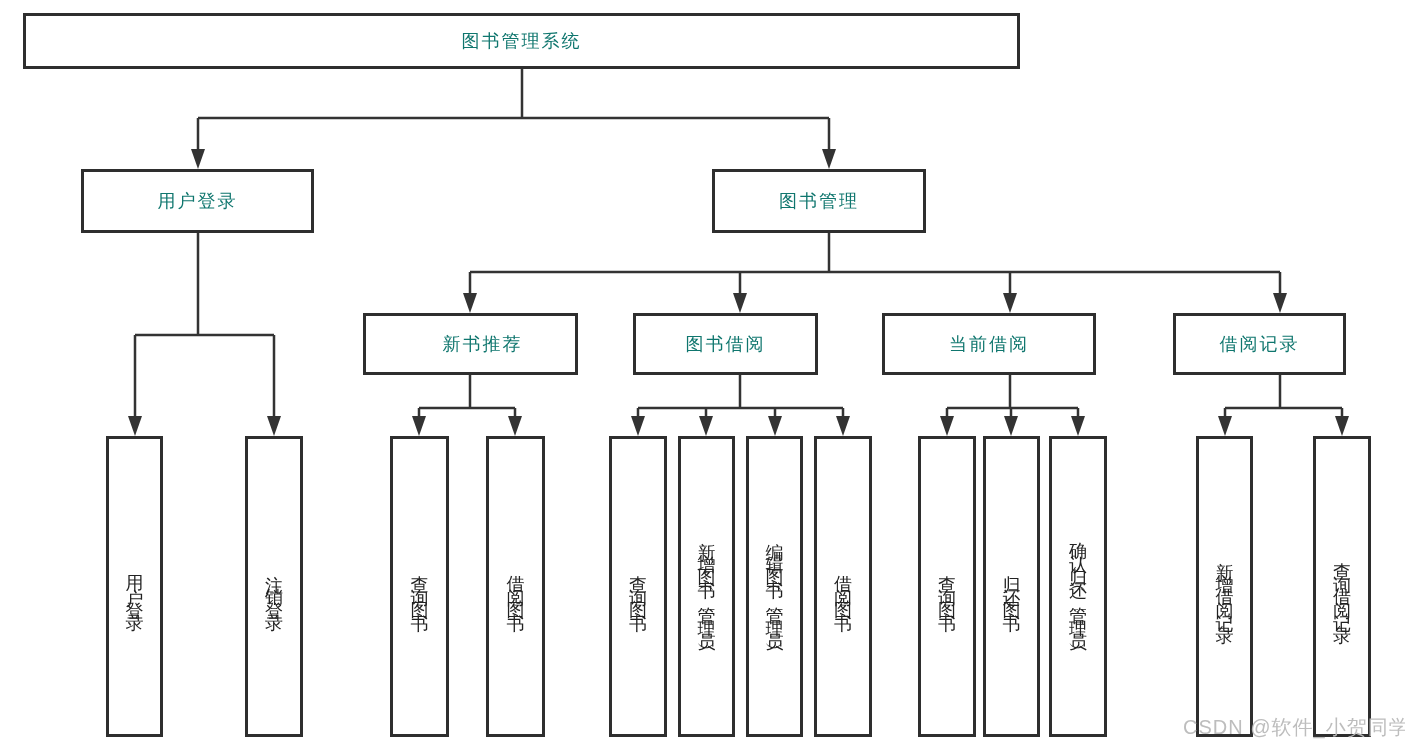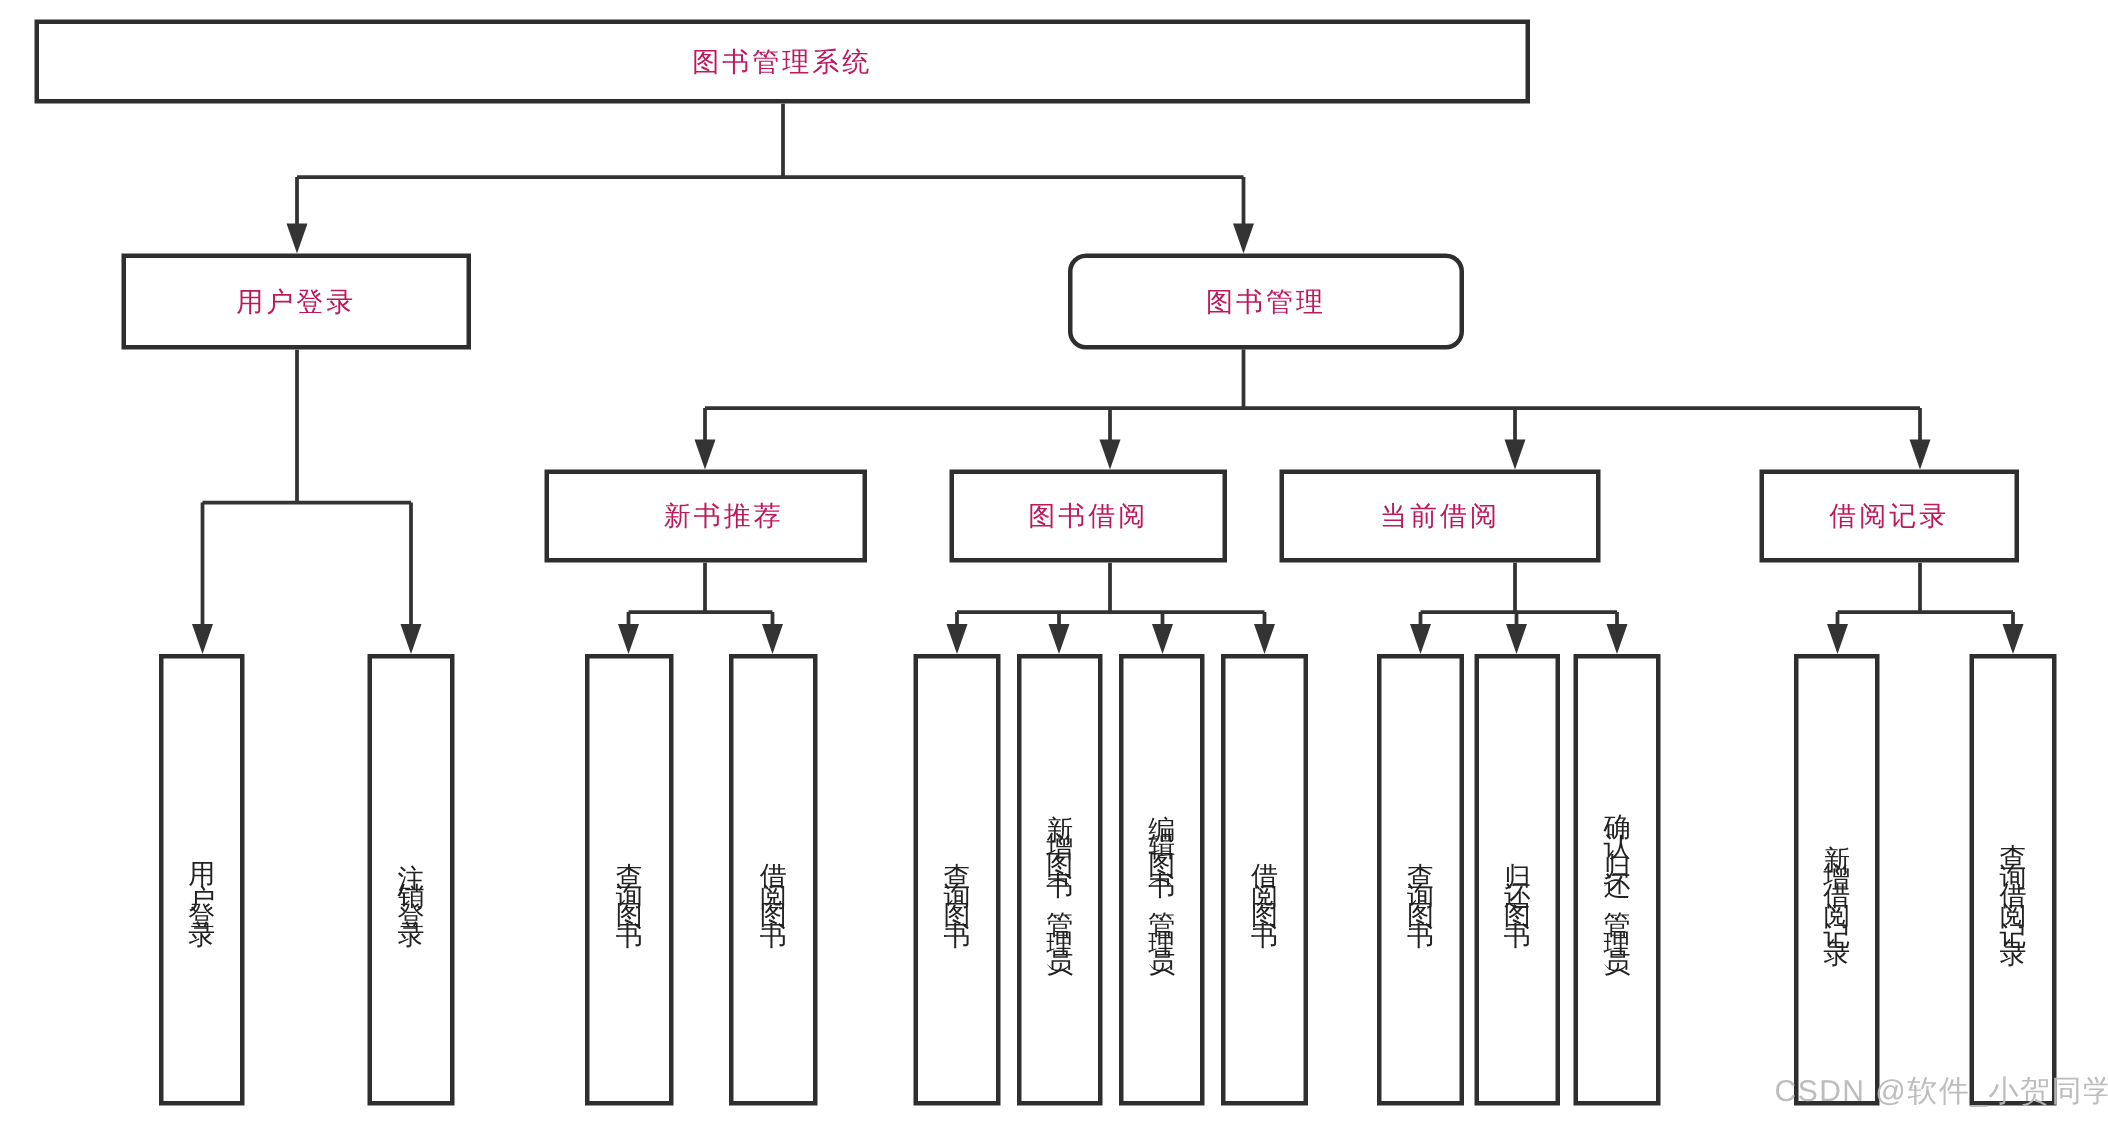--- a/index.html
+++ b/index.html
@@ -13,21 +13,21 @@
     background:#ffffff;
     overflow:hidden;
   }
   .connectors{
     position:absolute;left:0;top:0;width:1405px;height:747px;
   }
   .hnode{
     position:absolute;box-sizing:border-box;
     border:3px solid #2e2e2e;background:#ffffff;
     display:flex;align-items:center;justify-content:center;
-    font-size:18px;color:#be185d;letter-spacing:2px;
+    font-size:18px;color:#0f766e;letter-spacing:2px;
     white-space:nowrap;
   }
   .leaf{
     position:absolute;box-sizing:border-box;
     top:436px;height:301px;
     border:3px solid #2e2e2e;background:#ffffff;
     writing-mode:vertical-rl;text-orientation:mixed;
     display:flex;align-items:center;justify-content:center;
     font-size:18px;color:#222222;letter-spacing:13px;
     line-height:1;
@@ -93,25 +93,25 @@
       <polygon points="1004,416 1018,416 1011,436"></polygon>
       <polygon points="1071,416 1085,416 1078,436"></polygon>
       <polygon points="1218,416 1232,416 1225,436"></polygon>
       <polygon points="1335,416 1349,416 1342,436"></polygon>
     </g>
   </svg>
 
   <div class="hnode" style="left:23px;top:13px;width:997px;height:56px;">图书管理系统</div>
 
   <div class="hnode" style="left:81px;top:169px;width:233px;height:64px;">用户登录</div>
-  <div class="hnode" style="left:712px;top:169px;width:264px;height:64px;border-radius:12px;">图书管理</div>
+  <div class="hnode" style="left:712px;top:169px;width:214px;height:64px;">图书管理</div>
 
   <div class="hnode" style="left:363px;top:313px;width:215px;height:62px;padding-left:24px;">新书推荐</div>
   <div class="hnode" style="left:633px;top:313px;width:185px;height:62px;">图书借阅</div>
-  <div class="hnode" style="left:853px;top:313px;width:214px;height:62px;">当前借阅</div>
+  <div class="hnode" style="left:882px;top:313px;width:214px;height:62px;">当前借阅</div>
   <div class="hnode" style="left:1173px;top:313px;width:173px;height:62px;">借阅记录</div>
 
   <div class="leaf" style="left:106px;width:57px;">用户登录</div>
   <div class="leaf" style="left:245px;width:58px;">注销登录</div>
   <div class="leaf" style="left:390px;width:59px;">查询图书</div>
   <div class="leaf" style="left:486px;width:59px;">借阅图书</div>
   <div class="leaf" style="left:609px;width:58px;">查询图书</div>
   <div class="leaf" style="left:678px;width:57px;">新增图书（管理员）</div>
   <div class="leaf" style="left:746px;width:57px;">编辑图书（管理员）</div>
   <div class="leaf" style="left:814px;width:58px;">借阅图书</div>

